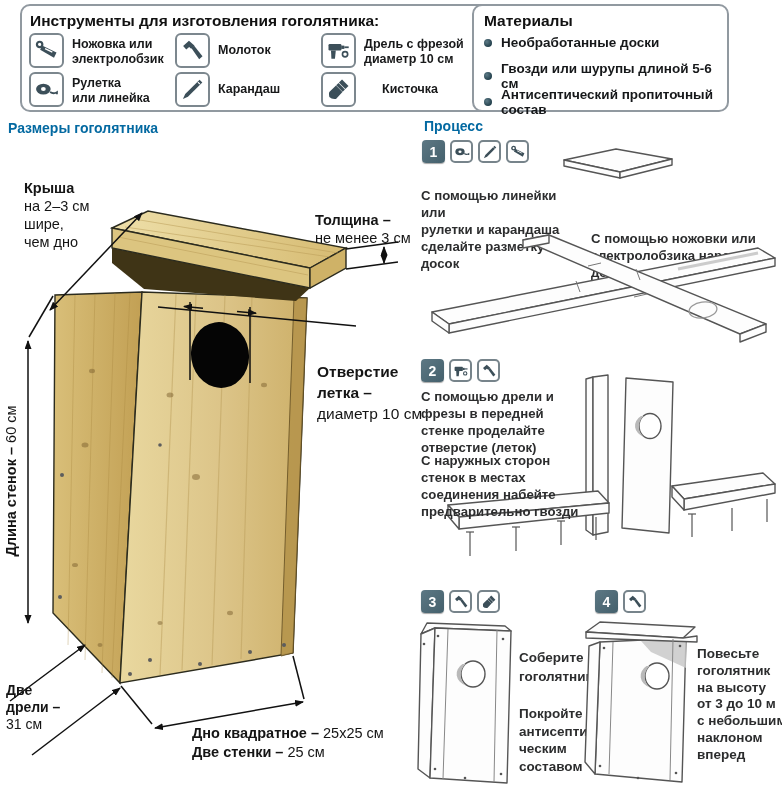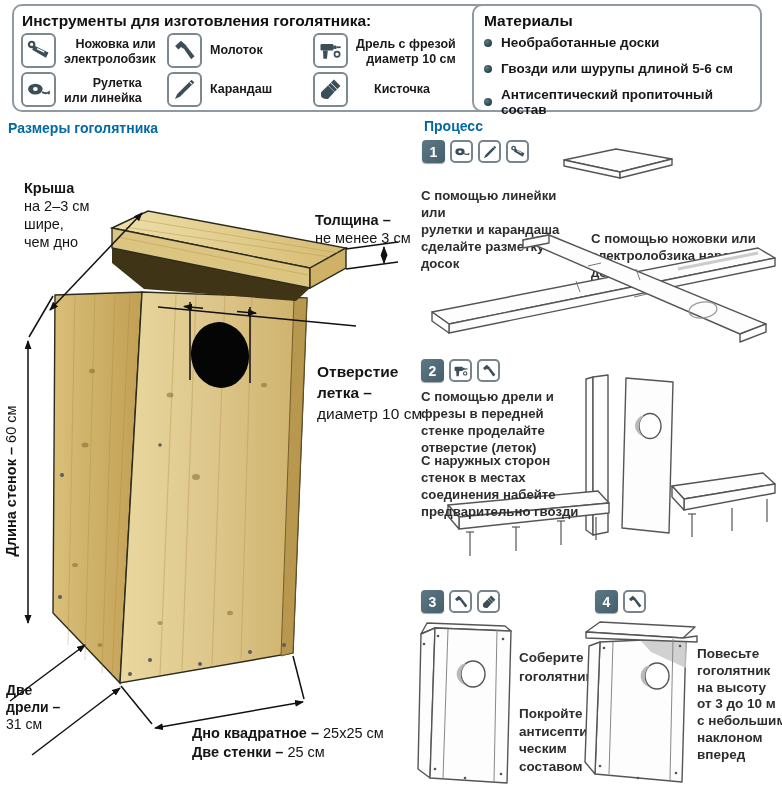--- a/index.html
+++ b/index.html
@@ -70,21 +70,21 @@
   <symbol id="sym-brush" viewBox="0 0 24 24">
     <path d="M15.4,2.4 L21.6,8.6 L18.6,11.5 L12.4,5.3 Z" fill="currentColor"></path>
     <path d="M12,5.7 L18.2,11.9 L16,14.1 L9.8,7.9 Z" fill="currentColor"></path>
     <path d="M9.6,8.1 L15.8,14.3 L9.6,21 Q5.6,21.6 3.2,19.2 Q2.4,15 3.4,14.2 Z" fill="currentColor"></path>
   </symbol>
 </defs>
 </svg>
 
 <div class="canvas">
 
-  <div class="panel" style="left:12px;top:4px;width:540px;height:108px;text-align:right;">
+  <div class="panel" style="left:20px;top:4px;width:540px;height:108px;">
     <div class="panel-title" style="left:8px;top:6px;">Инструменты для изготовления гоголятника:</div>
     <div class="tool-tile" style="left:7px;top:27px;">
       <svg>
           <use href="#sym-saw"></use>
         </svg>
       </div>
     <div class="tool-label pre" style="left:50px;top:31px;">Ножовка или
 электролобзик</div>
     <div class="tool-tile" style="left:7px;top:66px;">
       <svg>
@@ -113,21 +113,21 @@
     <div class="tool-label pre" style="left:342px;top:31px;">Дрель с фрезой
 диаметр 10 см</div>
     <div class="tool-tile" style="left:299px;top:66px;">
       <svg>
           <use href="#sym-brush"></use>
         </svg>
       </div>
     <div class="tool-label" style="left:342px;top:76px;padding-left:18px;">Кисточка</div>
   </div>
 
-  <div class="panel" style="left:472px;top:4px;width:290px;height:108px;">
+  <div class="panel" style="left:472px;top:4px;width:257px;height:108px;">
     <div class="panel-title" style="left:10px;top:6px;">Материалы</div>
     <div class="mat-item" style="left:10px;top:29px;">
       <span class="mat-bullet"></span>
       <span>Необработанные доски</span>
       </div>
     <div class="mat-item" style="left:10px;top:55px;">
       <span class="mat-bullet"></span>
       <span>Гвозди или шурупы длиной 5-6 см</span>
       </div>
     <div class="mat-item" style="left:10px;top:81px;">

